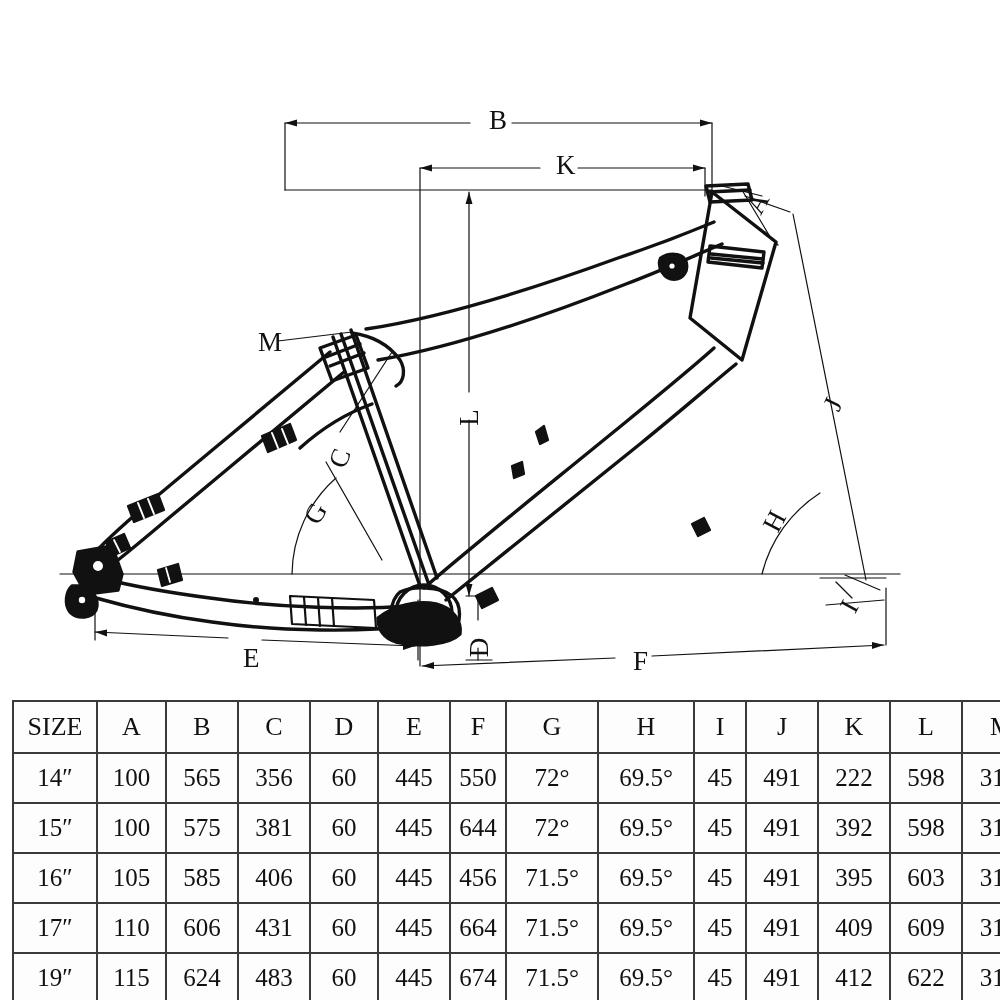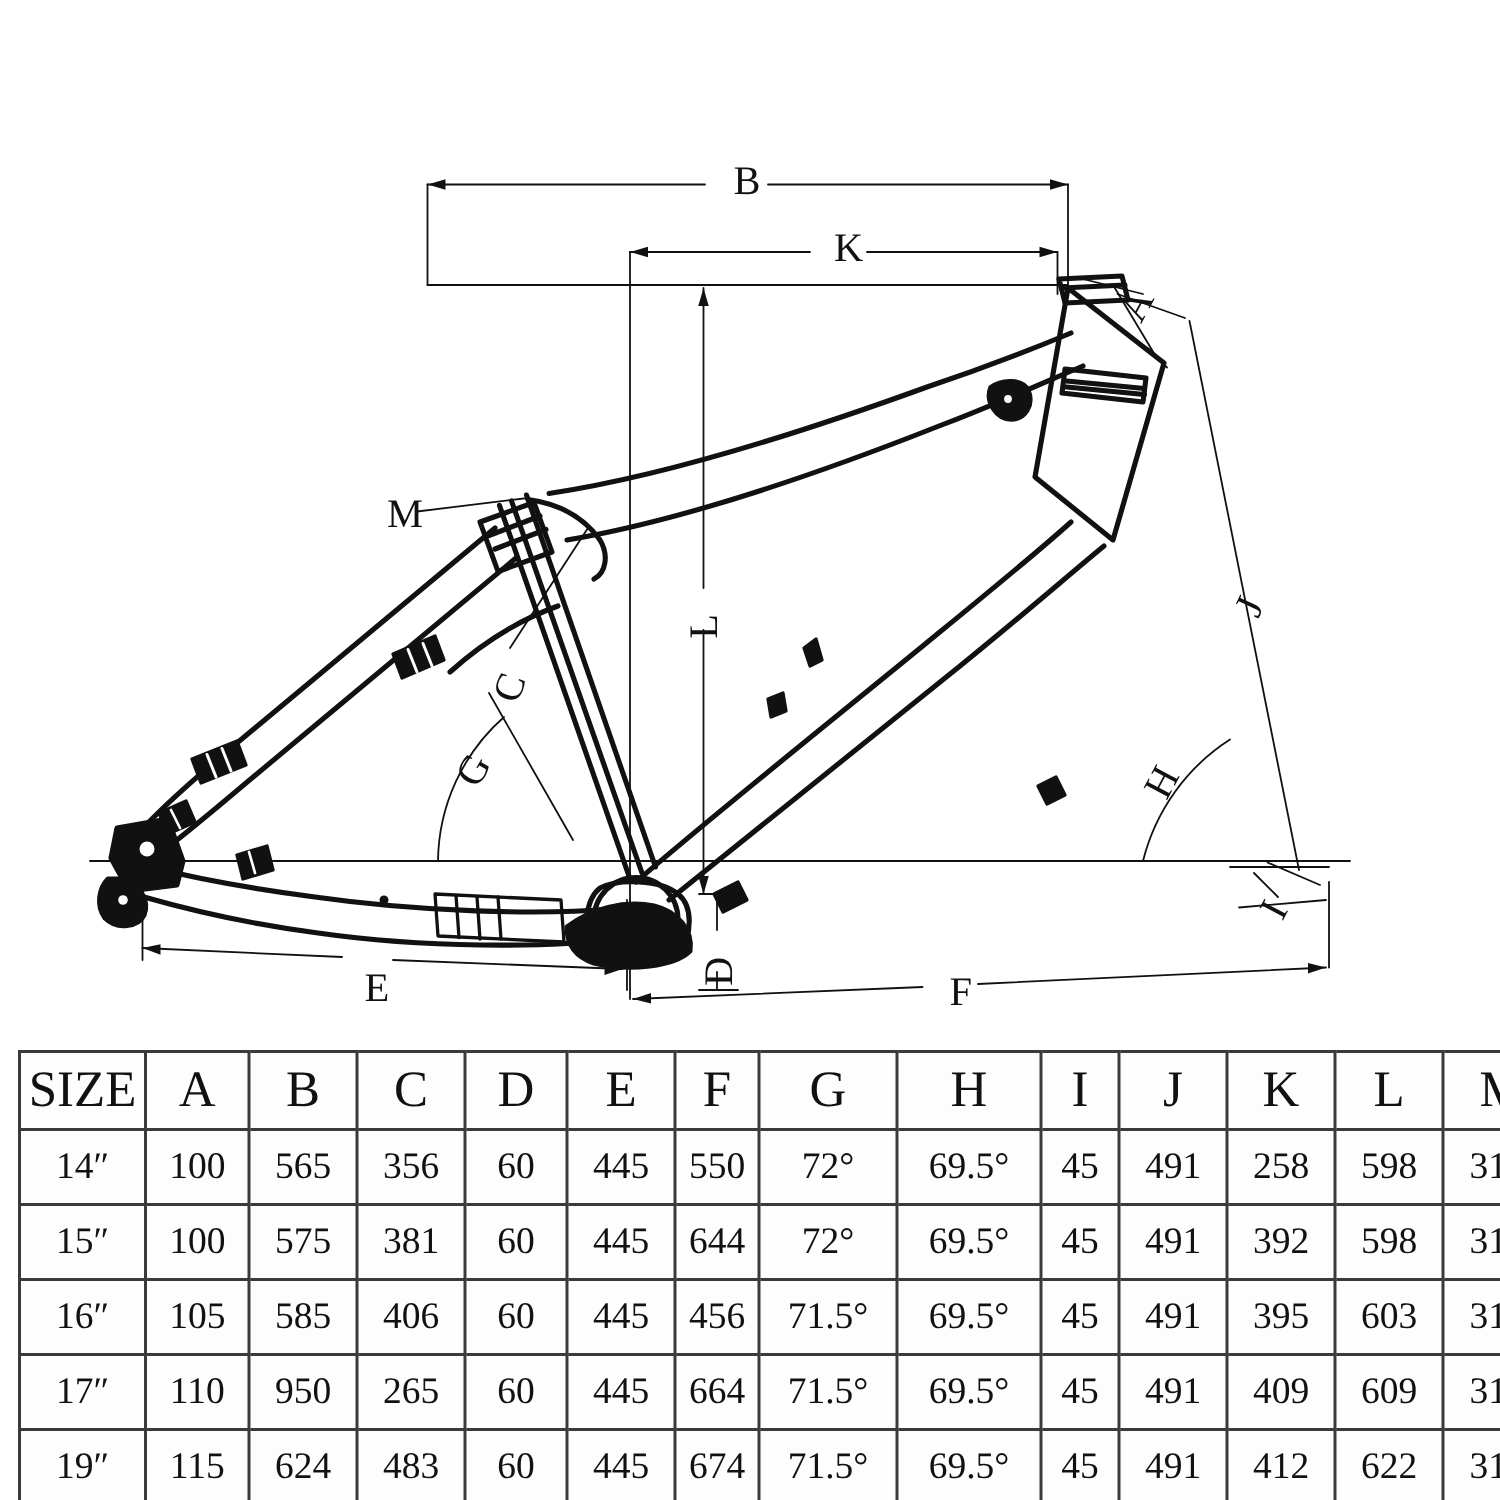--- a/index.html
+++ b/index.html
@@ -60,21 +60,21 @@
     font-family: "Liberation Serif", serif;
     font-size: 25px;
     font-weight: normal;
     height: 48px;
     padding: 0 1px;
     color: #111111;
     overflow: hidden;
     white-space: nowrap;
   }
   table.geo th {
-    font-size: 34px;
+    font-size: 26px;
     height: 50px;
     border-radius: 21px;
   }
   
   col.c-size { width: 84px; }
   col.c-a    { width: 69px; }
   col.c-b    { width: 72px; }
   col.c-c    { width: 72px; }
   col.c-d    { width: 68px; }
   col.c-e    { width: 72px; }
@@ -300,21 +300,21 @@
           <td>100</td>
           <td>565</td>
           <td>356</td>
           <td>60</td>
           <td>445</td>
           <td>550</td>
           <td>72°</td>
           <td>69.5°</td>
           <td>45</td>
           <td>491</td>
-          <td>258</td>
+          <td>222</td>
           <td>598</td>
           <td>31.6</td>
         </tr>
         <tr>
           <td>15″</td>
           <td>100</td>
           <td>575</td>
           <td>381</td>
           <td>60</td>
           <td>445</td>
@@ -339,22 +339,22 @@
           <td>69.5°</td>
           <td>45</td>
           <td>491</td>
           <td>395</td>
           <td>603</td>
           <td>31.6</td>
         </tr>
         <tr>
           <td>17″</td>
           <td>110</td>
-          <td>950</td>
-          <td>265</td>
+          <td>606</td>
+          <td>431</td>
           <td>60</td>
           <td>445</td>
           <td>664</td>
           <td>71.5°</td>
           <td>69.5°</td>
           <td>45</td>
           <td>491</td>
           <td>409</td>
           <td>609</td>
           <td>31.6</td>

